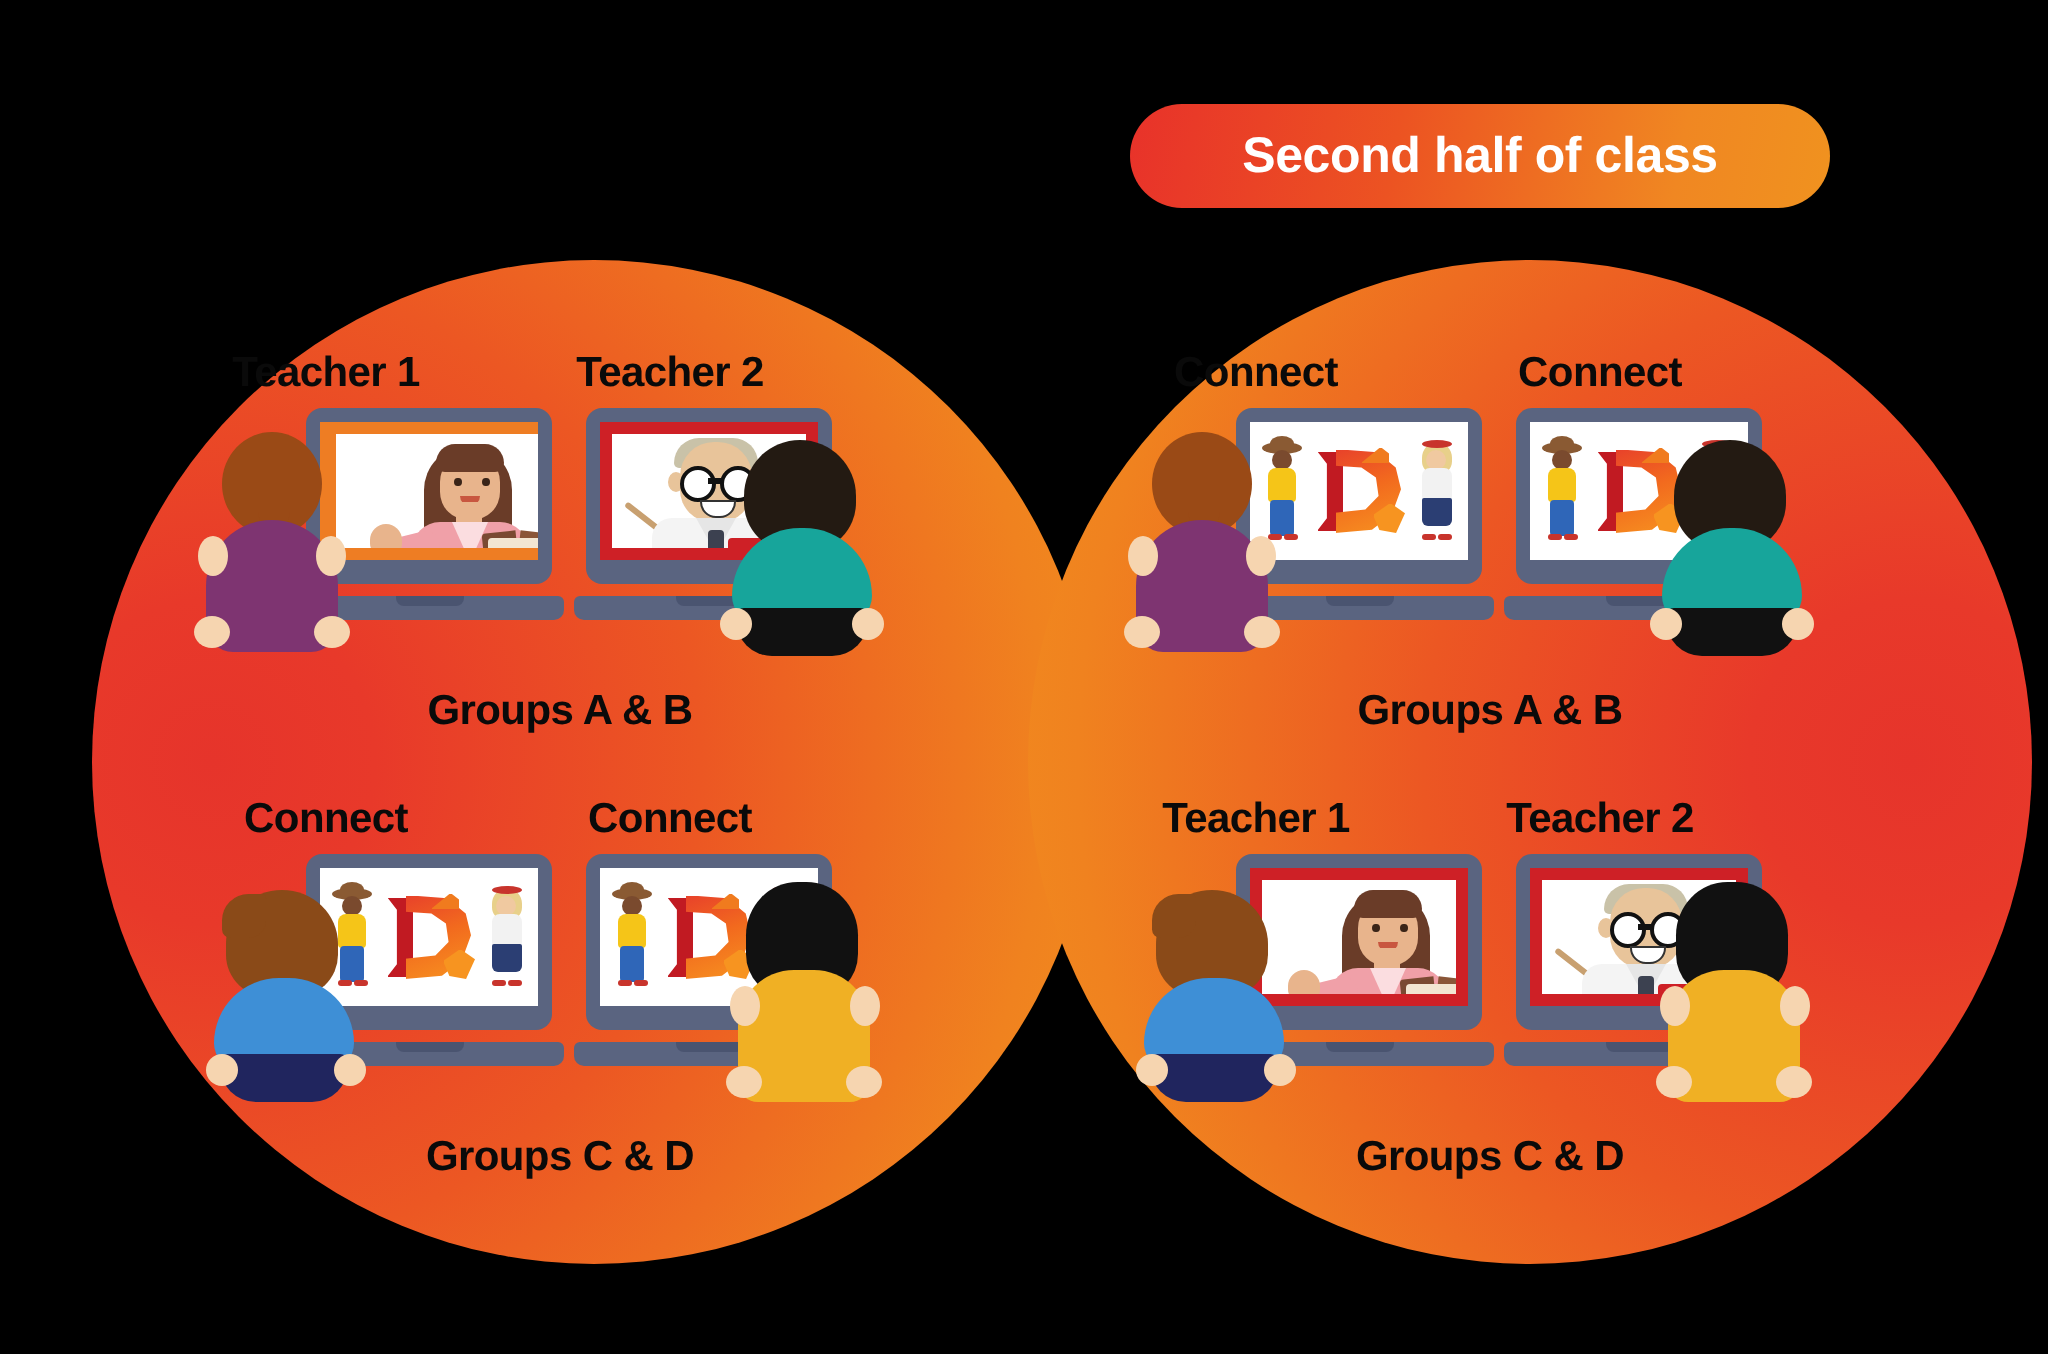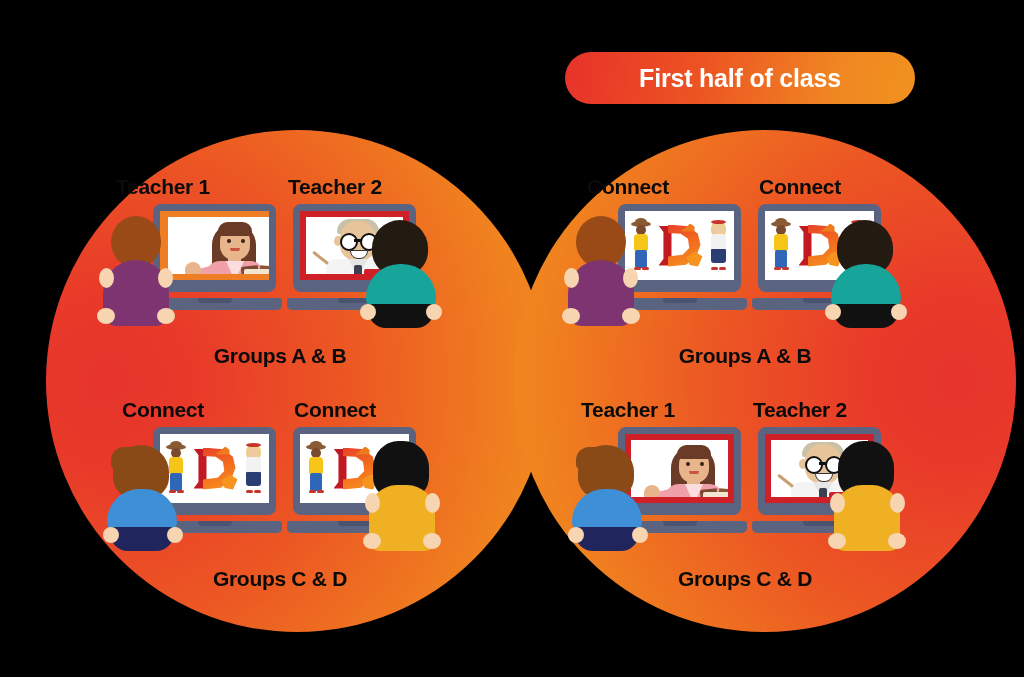--- a/index.html
+++ b/index.html
@@ -184,21 +184,21 @@
 </style>
 </head>
 <body>
 
 <div class="stage">
 
   <div class="circle circle-left"></div>
   <div class="circle circle-right"></div>
 
   <div class="pill pill-right">
-    <span>First half of class</span>
+    <span>Second half of class</span>
   </div>
 
   <div class="quad q-tl">
     <div class="lbl-row">
       <div class="lbl lbl-a">Teacher 1</div>
       <div class="lbl lbl-b">Teacher 2</div>
     </div>
 
     <div class="laptop lt-a">
       <div class="lid">

